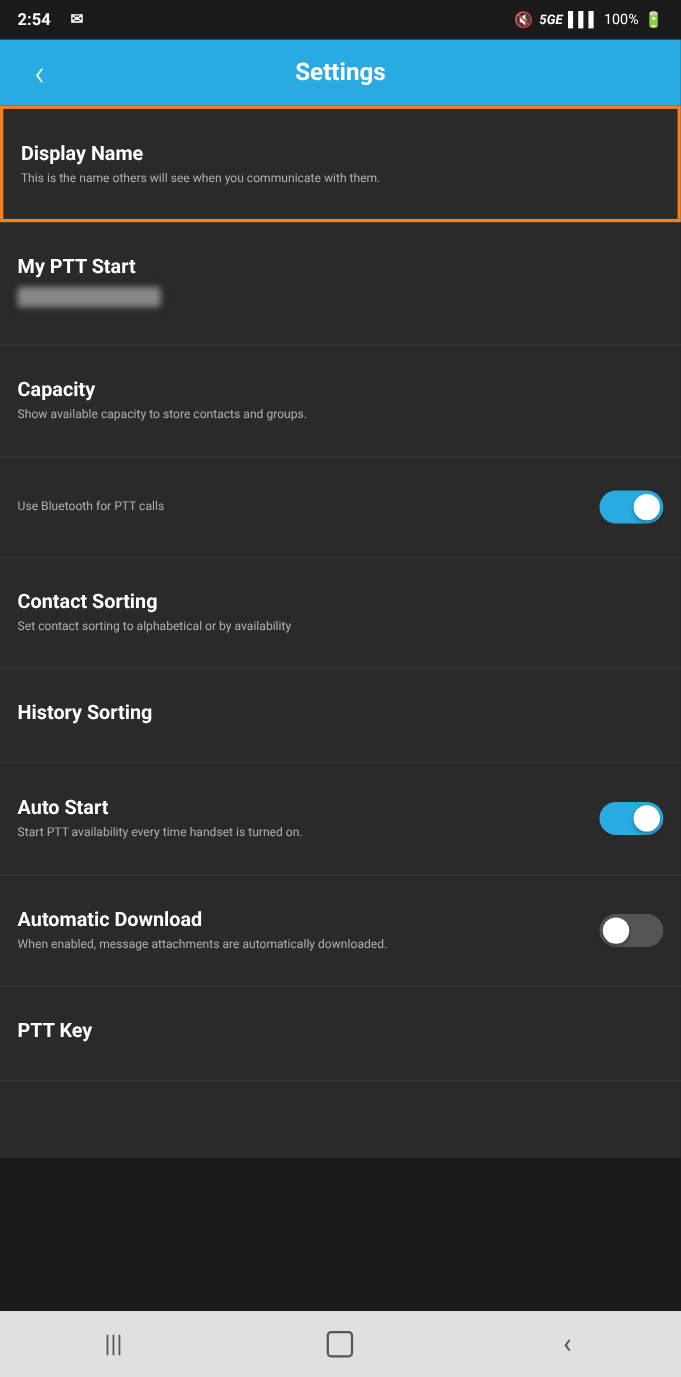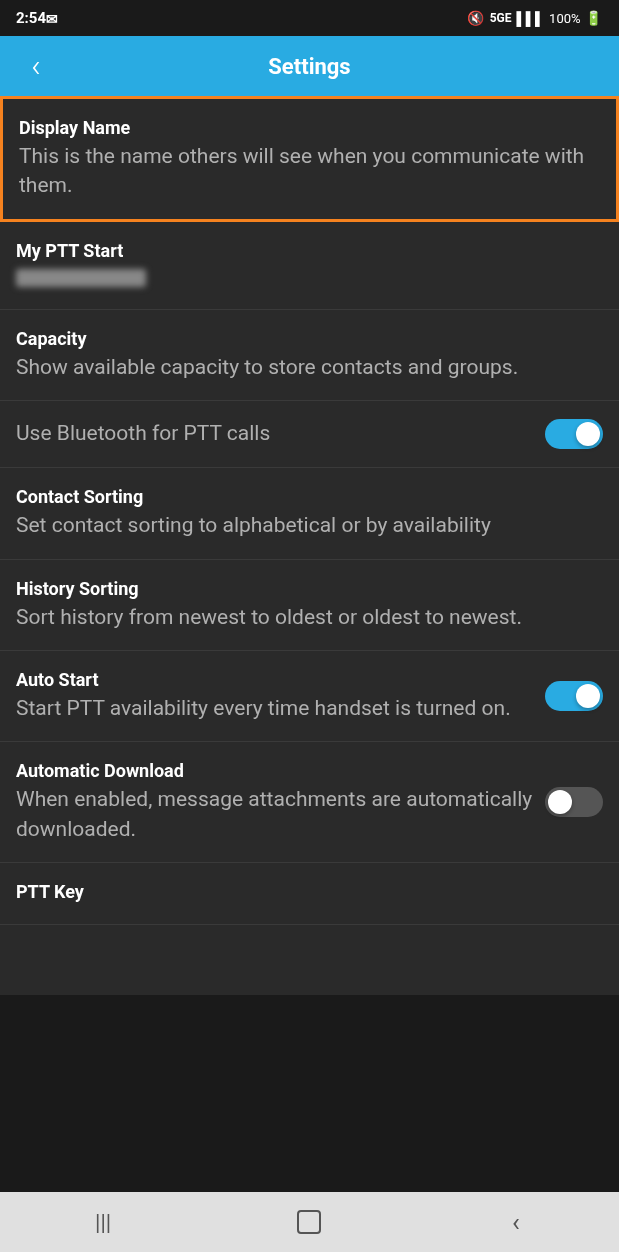--- a/index.html
+++ b/index.html
@@ -25,22 +25,22 @@
       align-items: center;
       justify-content: space-between;
       padding: 0 16px;
     }
 
     .status-bar-left {
       font-size: 15px;
       font-weight: bold;
       color: #ffffff;
       display: flex;
-      align-items: flex-end;
-      gap: 0;
+      align-items: flex-start;
+      gap: 18px;
     }
 
     .status-bar-right {
       display: flex;
       align-items: center;
       gap: 5px;
       font-size: 13px;
       color: #ffffff;
     }
 
@@ -73,21 +73,21 @@
       font-weight: bold;
       color: #ffffff;
     }
 
     
     .settings-list {
       background: #2a2a2a;
     }
 
     .settings-item {
-      padding: 18px 16px;
+      padding: 30px 16px;
       border-bottom: 1px solid #3a3a3a;
       position: relative;
       display: flex;
       align-items: center;
       justify-content: space-between;
     }
 
     .settings-item.highlighted {
       border: 3px solid #f5821f;
       margin: 0;
@@ -99,21 +99,21 @@
     }
 
     .settings-item-title {
       font-size: 18px;
       font-weight: bold;
       color: #ffffff;
       margin-bottom: 4px;
     }
 
     .settings-item-desc {
-      font-size: 21px;
+      font-size: 11px;
       color: #b0b0b0;
       line-height: 1.4;
     }
 
     .ptt-number-blur {
       display: inline-block;
       width: 130px;
       height: 18px;
       background: #888888;
       border-radius: 3px;
@@ -210,21 +210,21 @@
 </head>
 <body>
 
 <div class="status-bar">
   <div class="status-bar-left">
     <span>2:54</span>
     <span style="font-size:14px;">✉</span>
   </div>
   <div class="status-bar-right">
     <span style="font-size:14px;">🔇</span>
-    <span style="font-size:12px; font-weight:bold;">5GE</span>
+    <span style="font-size:12px; font-weight:bold;font-style:italic;">5GE</span>
     <span style="font-size:13px;">▌▌▌</span>
     <span style="font-size:13px;">100%</span>
     <span style="font-size:14px;">🔋</span>
   </div>
 </div>
 
 <div class="top-nav">
   <div class="back-button">
     <span style="font-size:32px; font-weight:300;">‹</span>
   </div>
@@ -261,21 +261,20 @@
     </div>
     <div class="settings-item">
       <div class="settings-item-content">
       <div class="settings-item-title">Contact Sorting</div>
         <div class="settings-item-desc">Set contact sorting to alphabetical or by availability</div>
       </div>
     </div>
     <div class="settings-item">
       <div class="settings-item-content">
       <div class="settings-item-title">History Sorting</div>
-        <div class="settings-item-desc">Sort history from newest to oldest or oldest to newest.</div>
       </div>
     </div>
     <div class="settings-item">
       <div class="settings-item-content">
       <div class="settings-item-title">Auto Start</div>
         <div class="settings-item-desc">Start PTT availability every time handset is turned on.</div>
       </div>
         <label class="toggle-switch">
           <input type="checkbox" checked="" style="">
           <div class="toggle-slider on">

